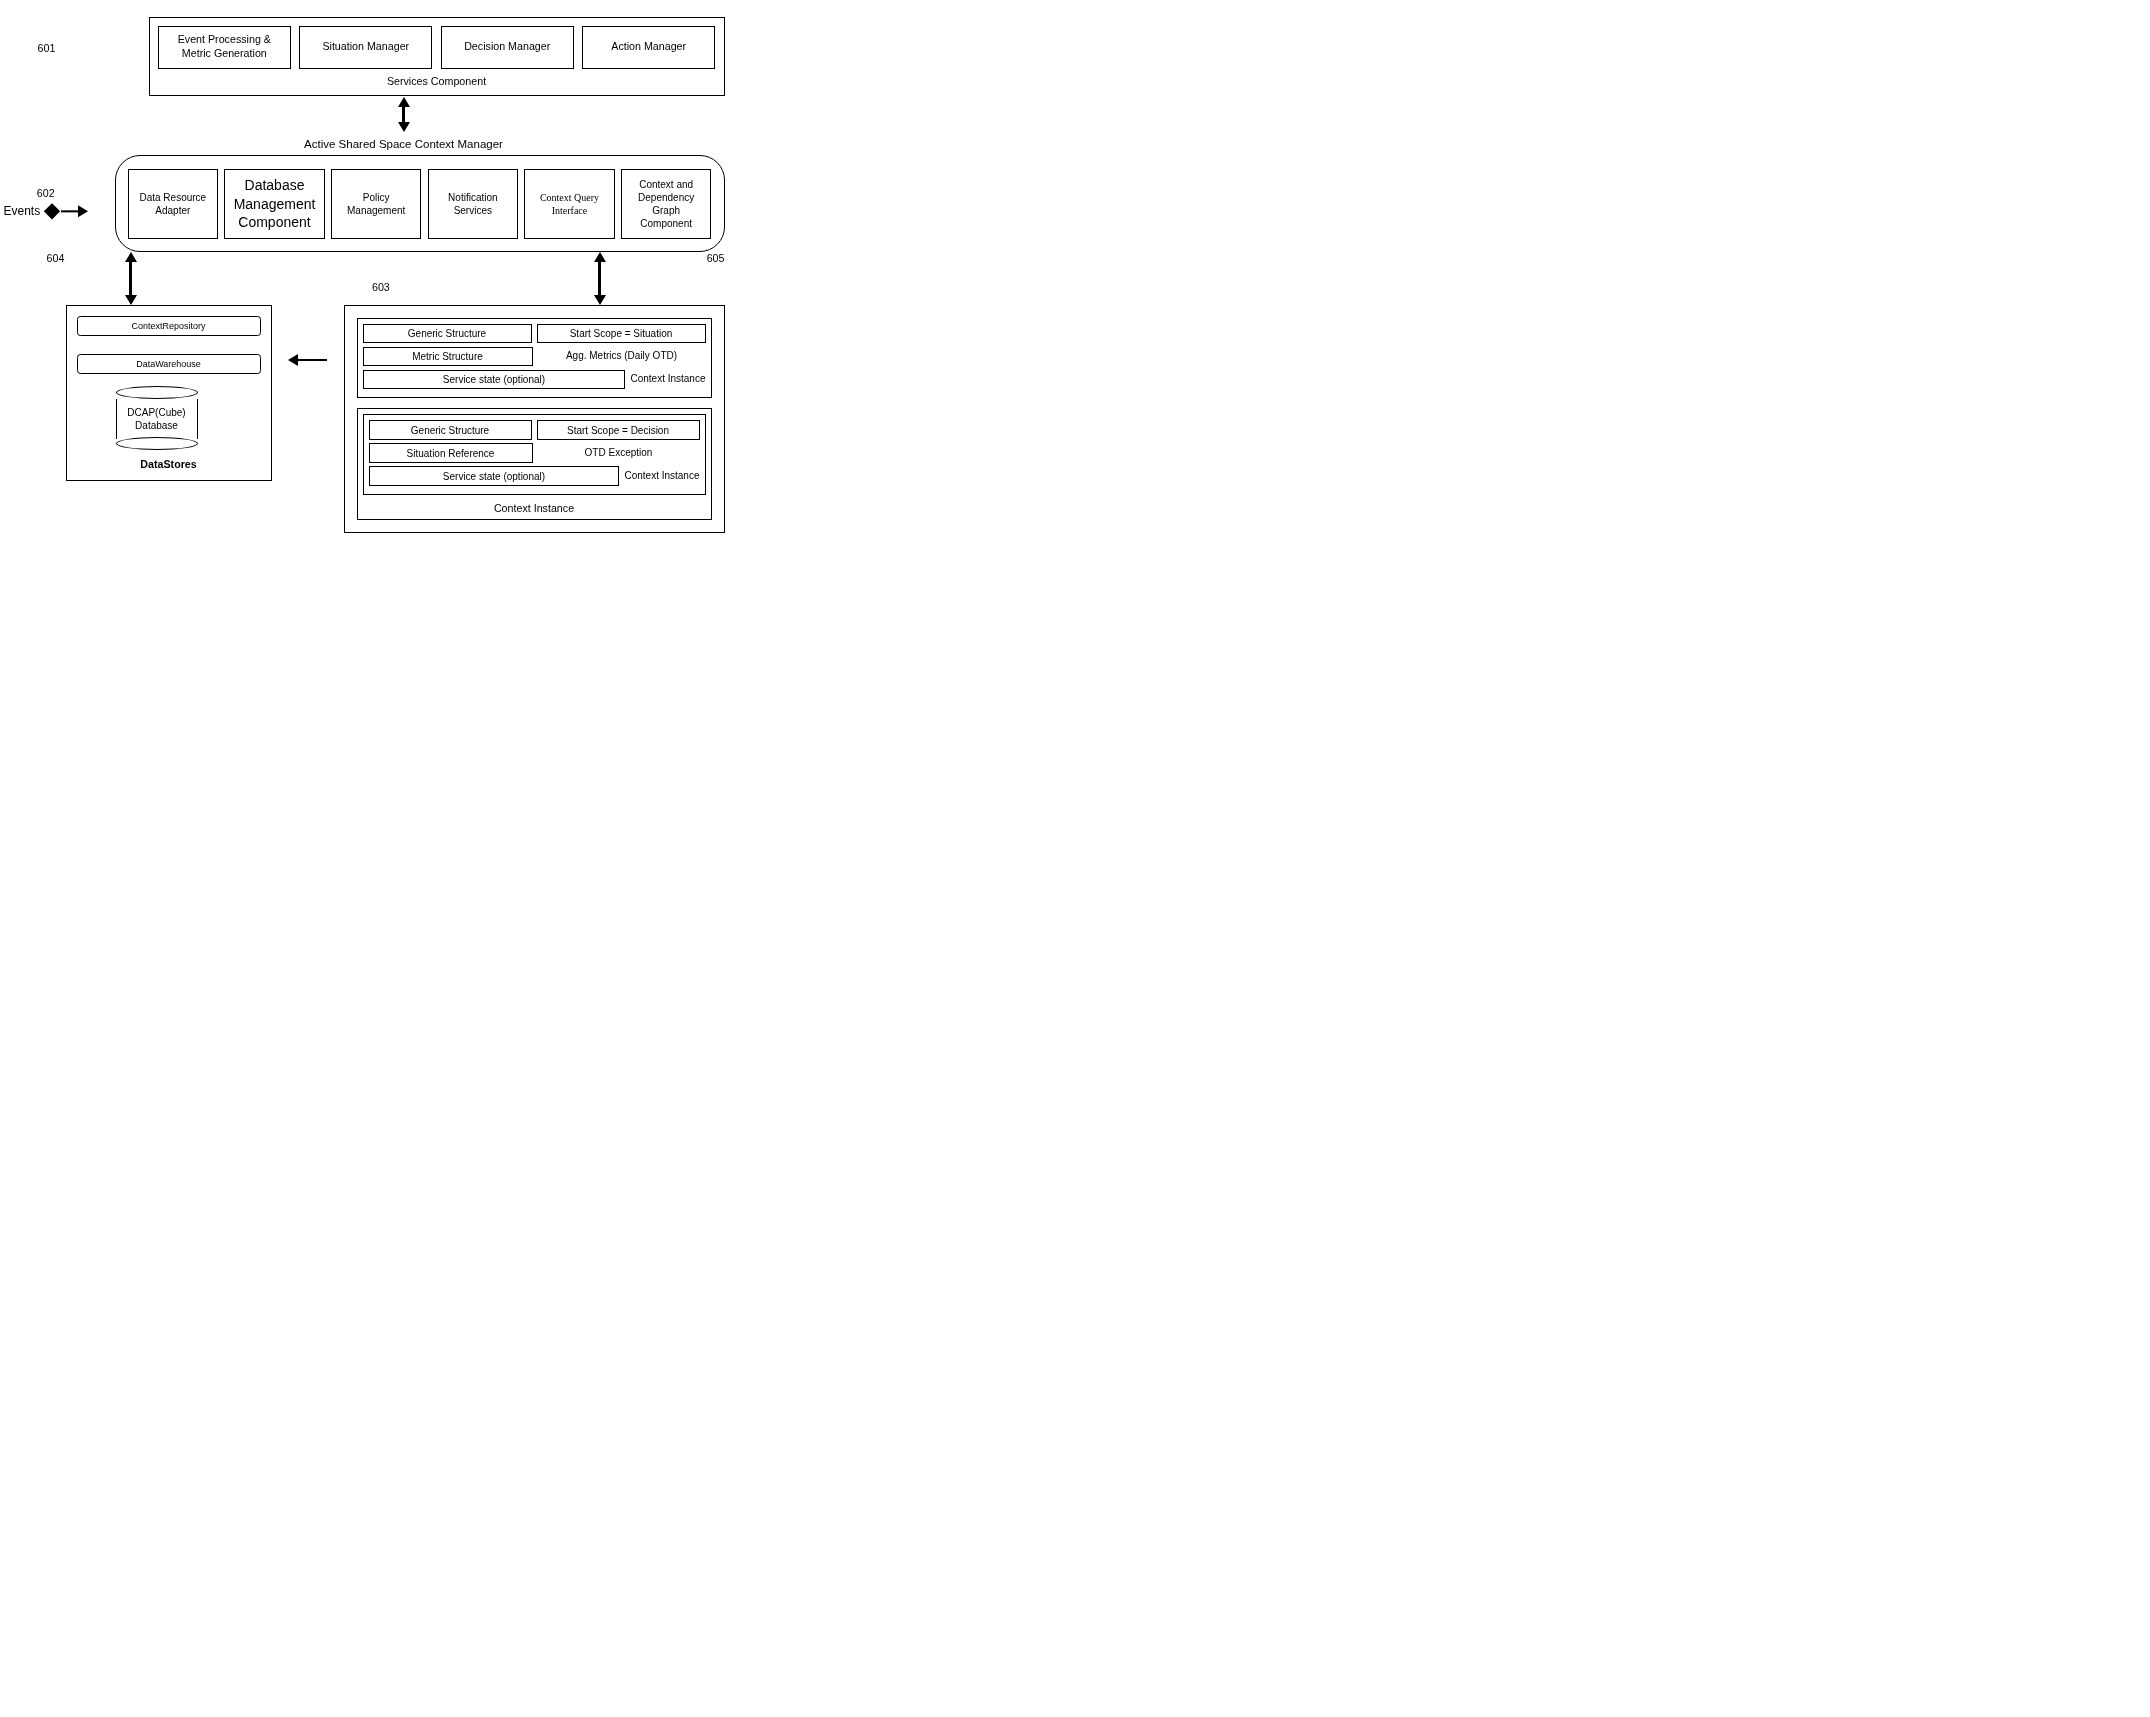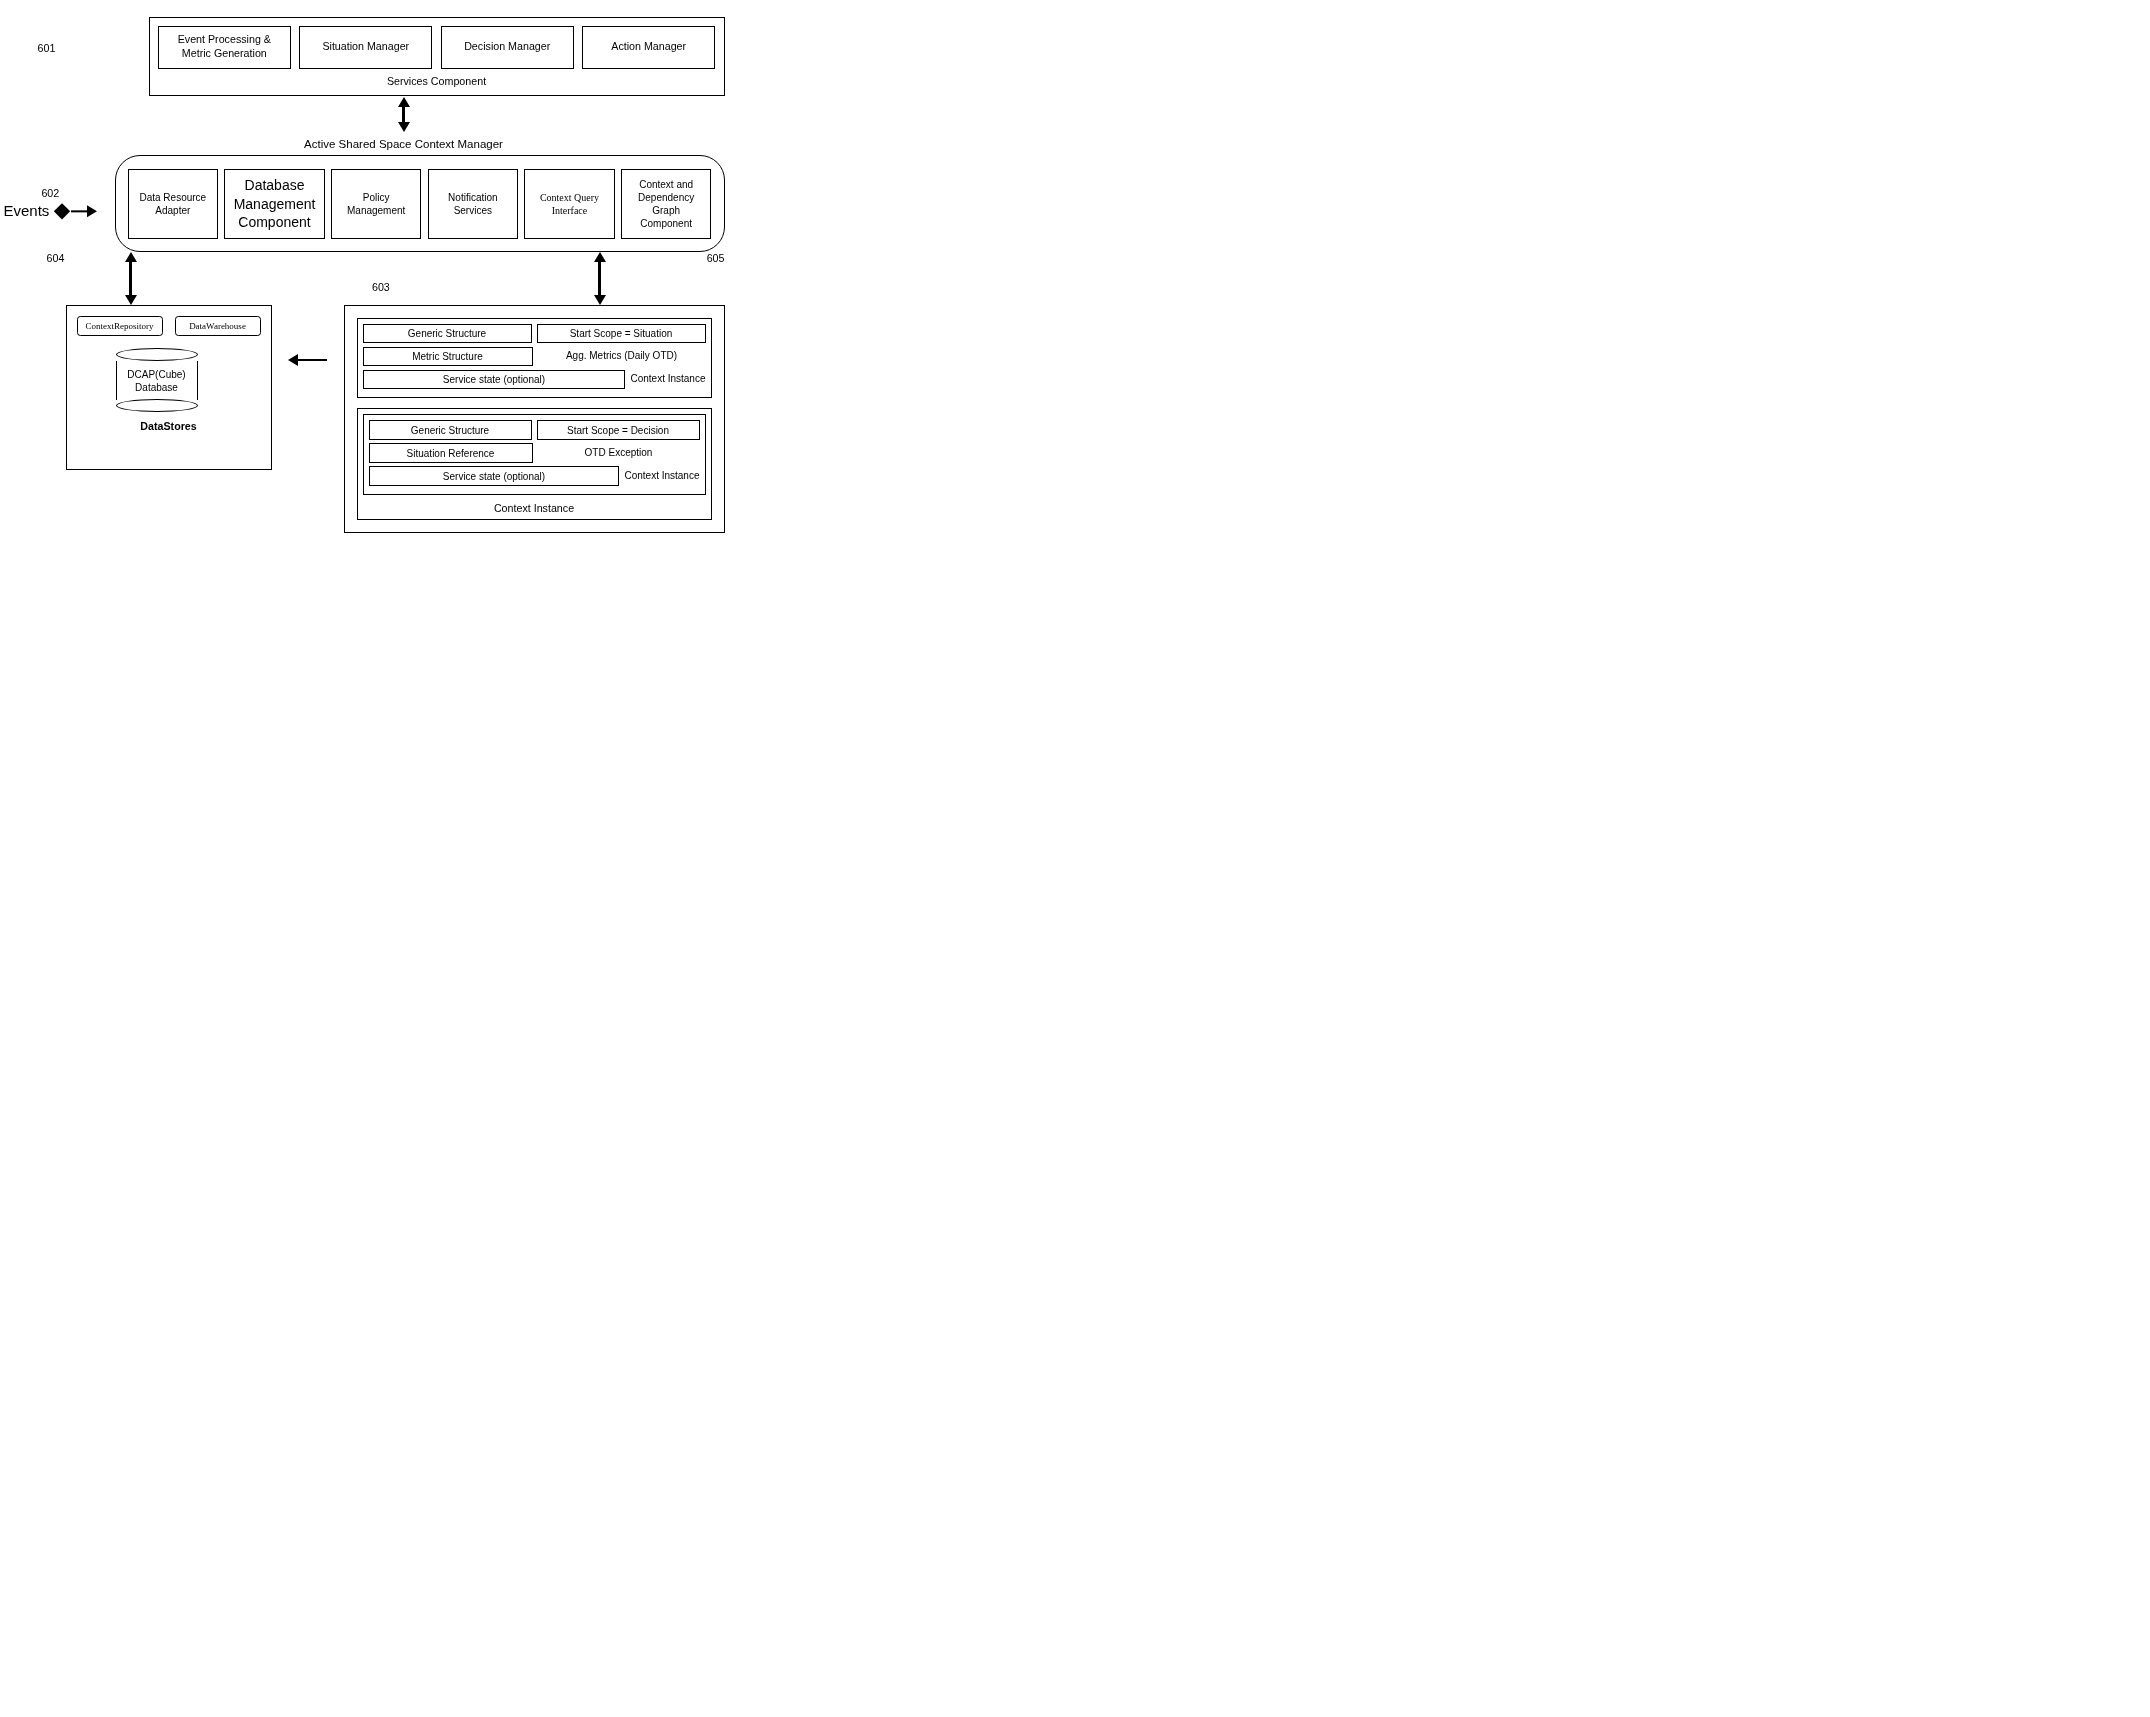--- a/index.html
+++ b/index.html
@@ -127,23 +127,23 @@
 
     .datastores-label {
       text-align: center;
       font-weight: bold;
       font-size: 10.7px;
       margin-top: 8.2px;
     }
 
     .repo-row {
       display: flex;
-      gap: 12px;
+      flex-direction: column;
+      gap: 18px;
       margin-bottom: 12.3px;
-      font-family: Liberation Serif, serif;
     }
 
     .repo-box {
       border: 1.6px solid #000;
       border-radius: 3.3px;
       padding: 4.1px 6.6px;
       font-size: 10px;
       text-align: center;
       flex: 1;
     }
@@ -253,21 +253,21 @@
     </div>
   </div>
 
   <div class="ascm-label" style="margin-left:66px;">Active Shared Space Context Manager</div>
 
   <div style="position:relative; margin-left: 49px;">
 
     <div style="position:absolute; left:-62px; top:50%; transform:translateY(-50%); display:flex; flex-direction:column; align-items:center;">
       <span style="font-size:10.7px; margin-bottom:3.3px;">602</span>
       <div style="display:flex; flex-direction:row; align-items:center;">
-        <span style="font-size:15px; margin-right:3.3px;">Events</span>
+        <span style="font-size:12px; margin-right:3.3px;">Events</span>
 
         <svg width="18" height="18" viewBox="0 0 22 22">
           <polygon points="11,1 21,11 11,21 1,11" fill="#000"></polygon>
         </svg>
         <div class="arrow-right-shaft" style="width:16.5px; height:2.5px; background:#000;"></div>
         <div class="arrowhead-right"></div>
       </div>
     </div>
 
     <div class="ascm-box">

